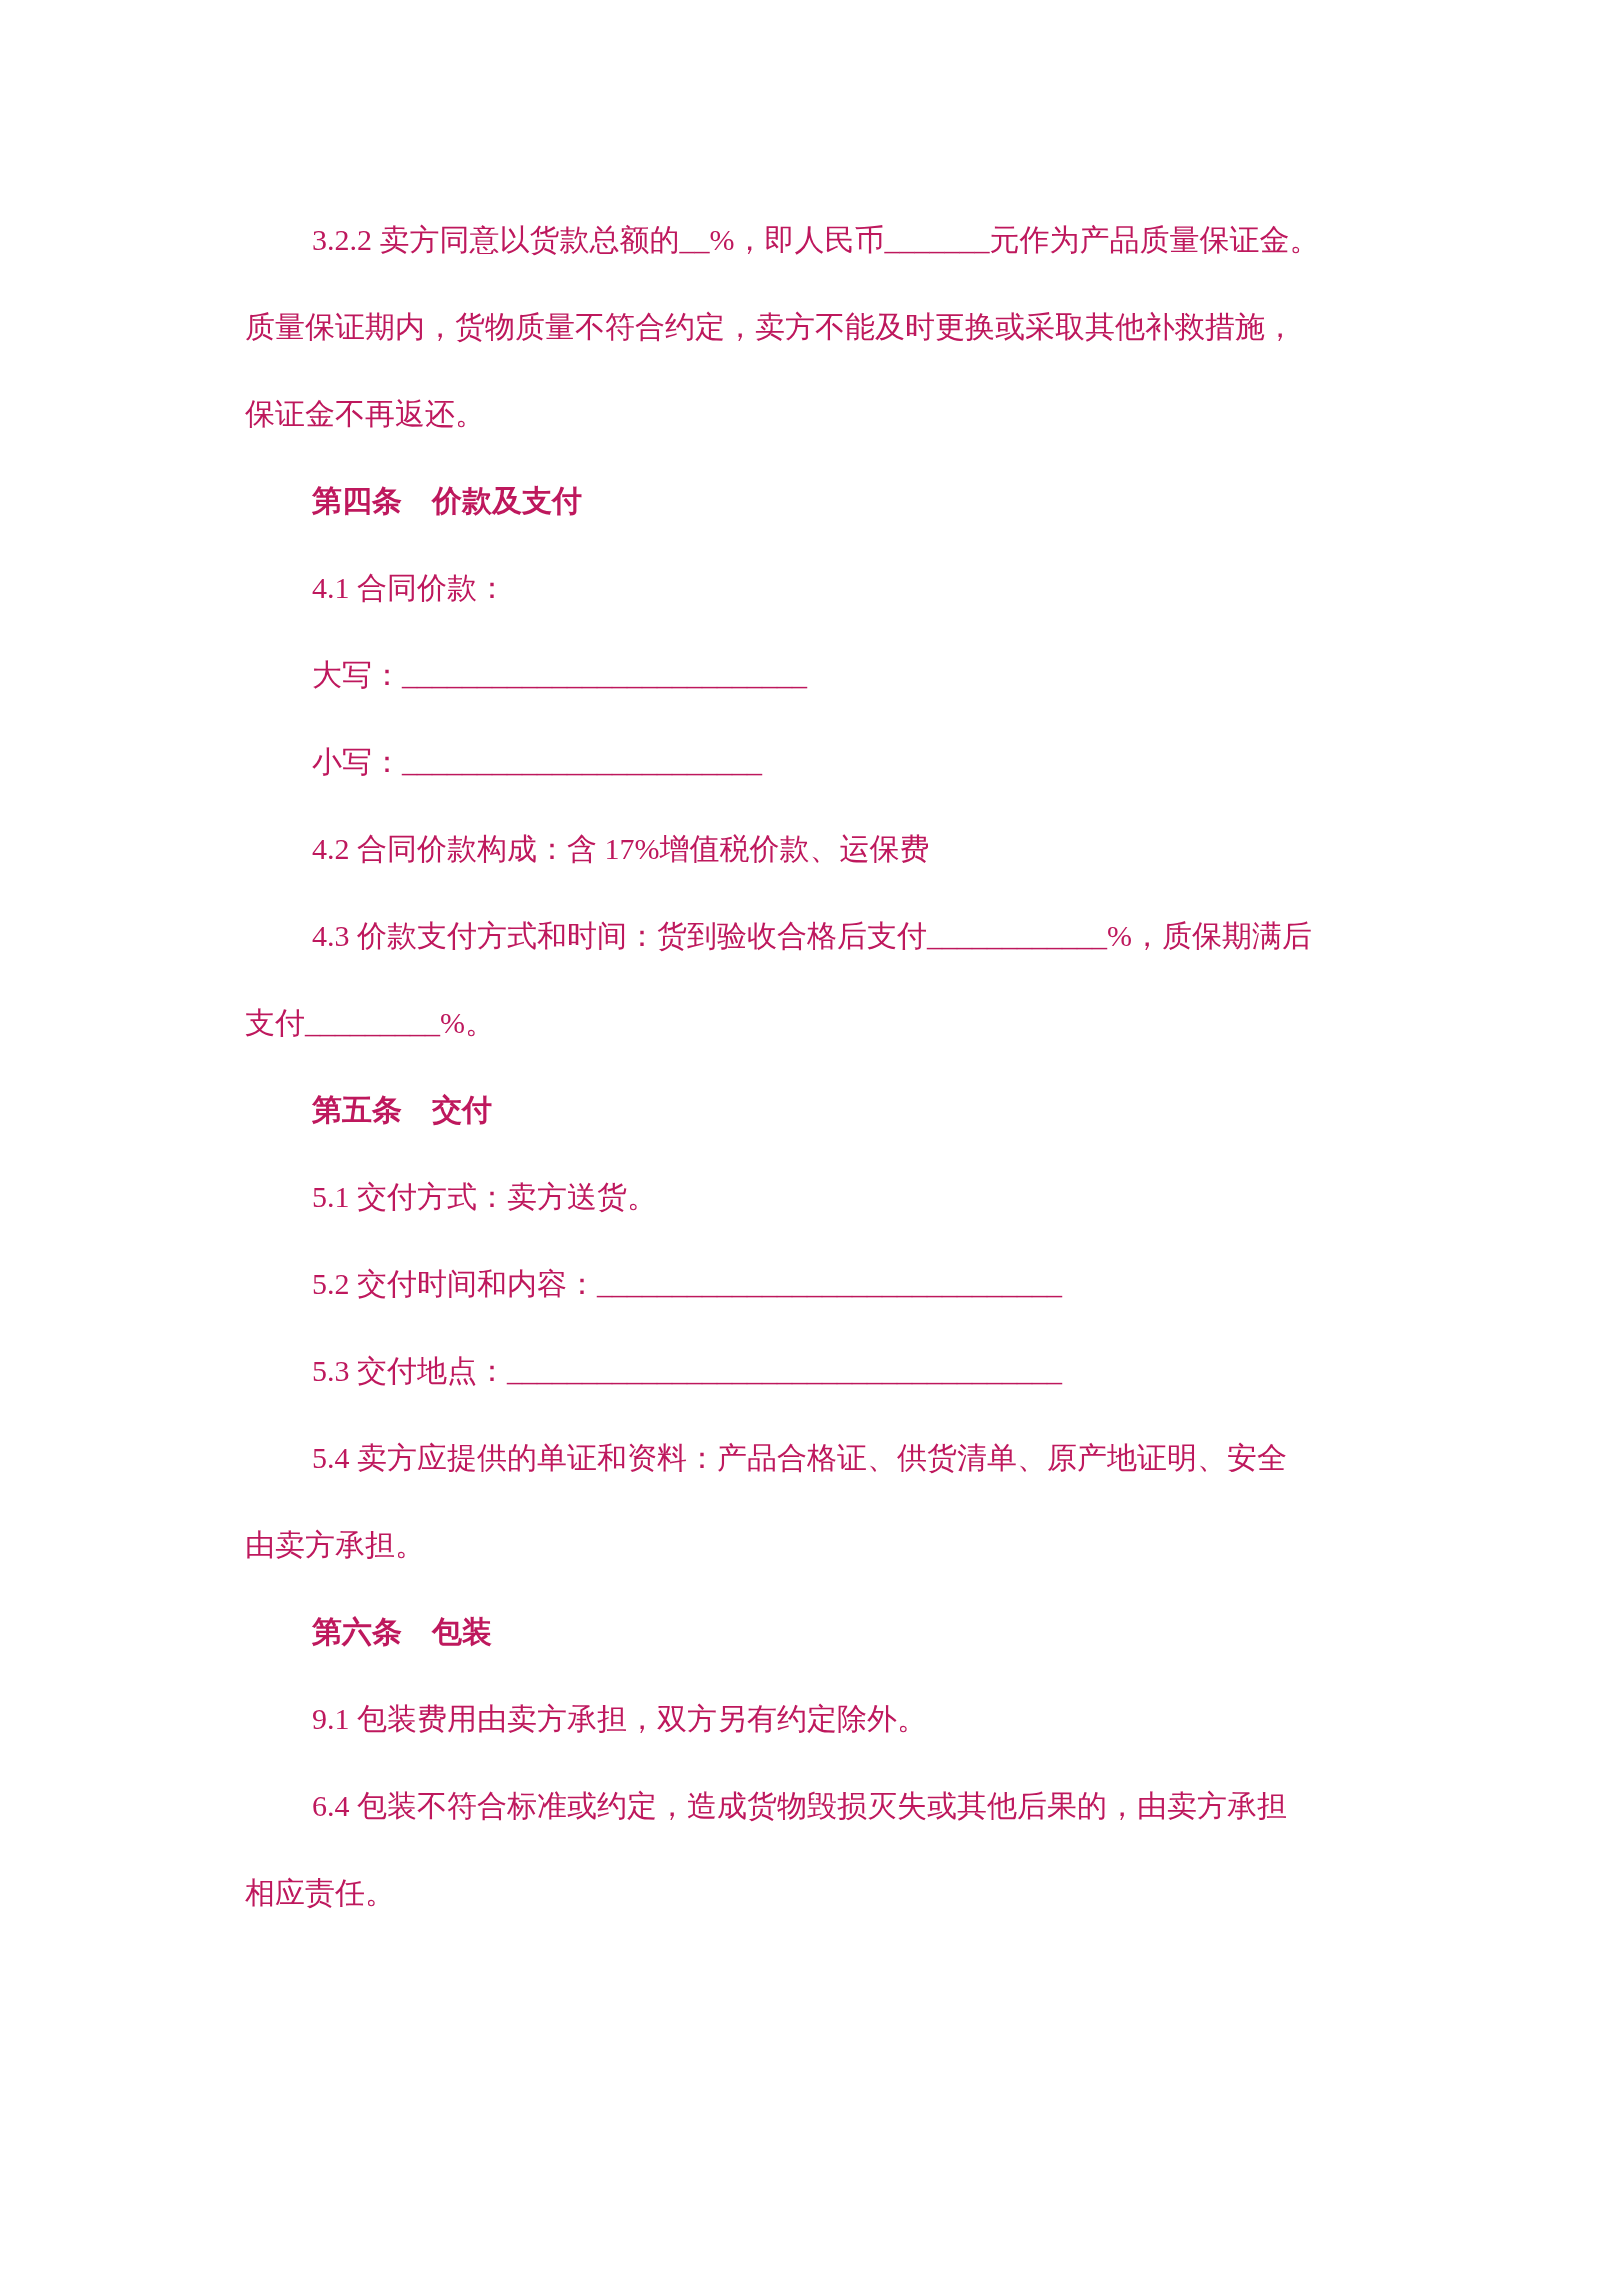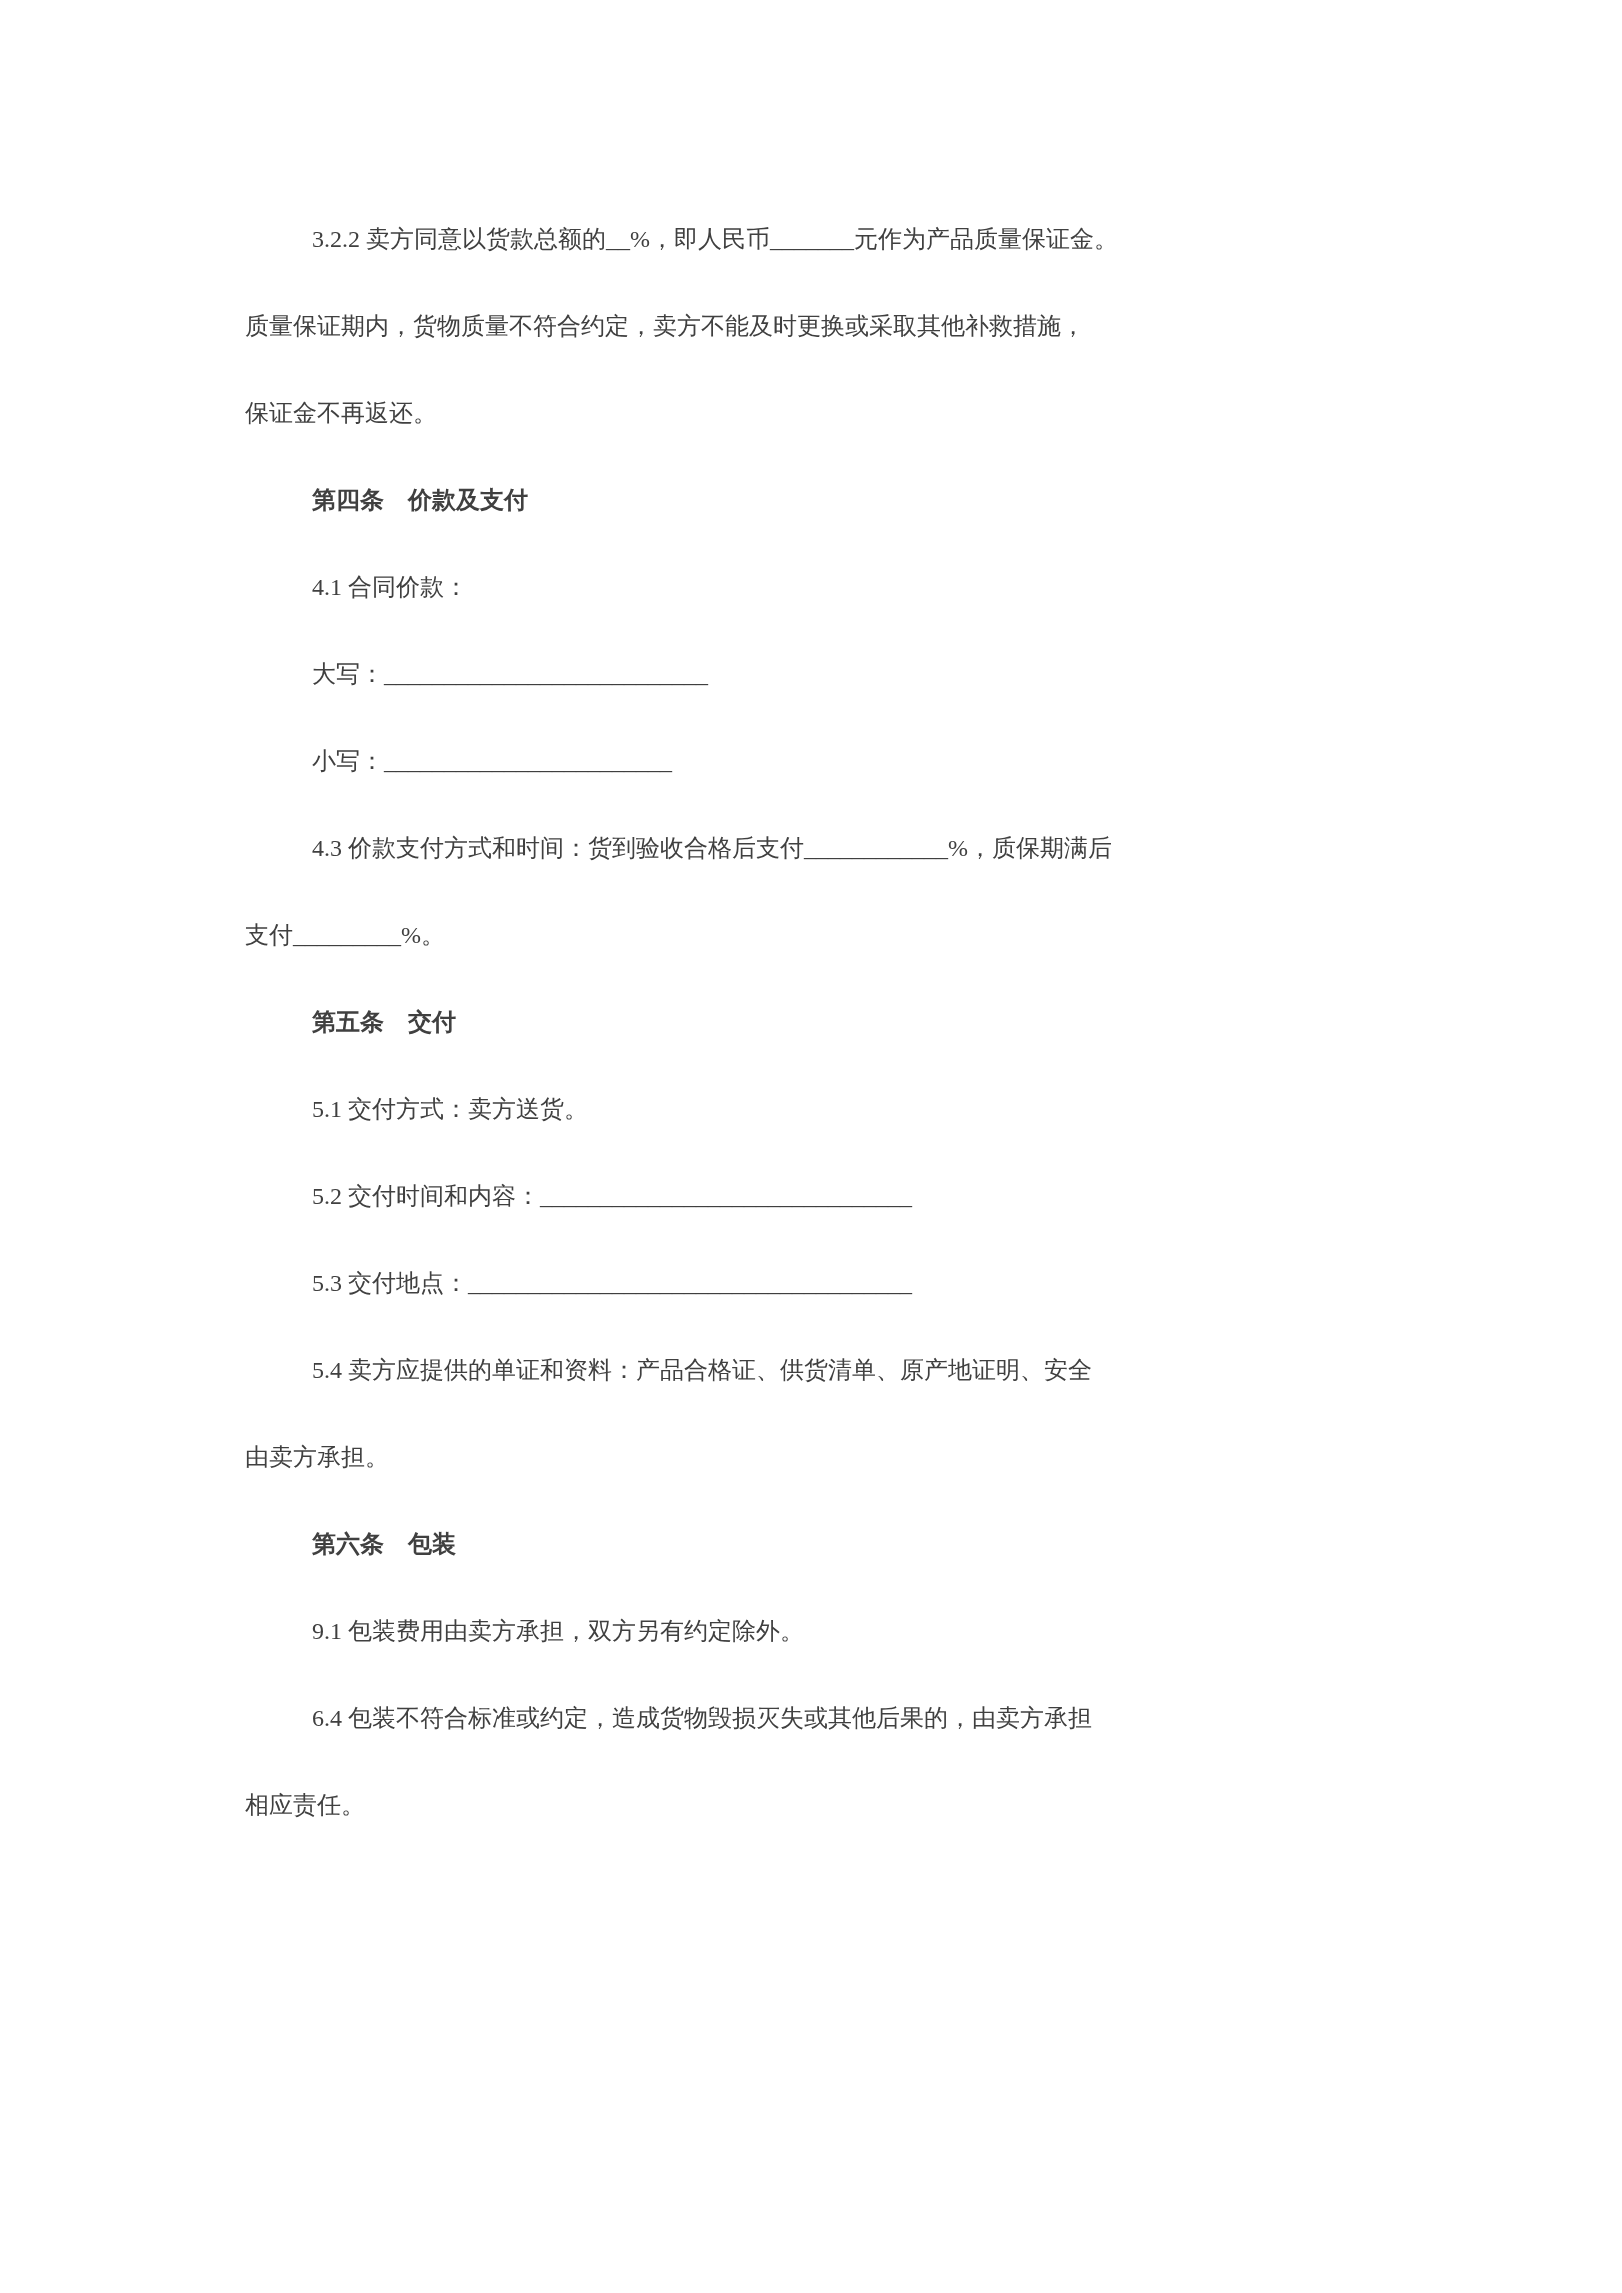--- a/index.html
+++ b/index.html
@@ -18,44 +18,45 @@
   }
   .content {
     position: absolute;
     left: 245px;
     top: 196px;
     width: 1164px;
   }
   .line {
     height: 87px;
     line-height: 87px;
-    font-size: 24px;
+    font-size: 30px;
     letter-spacing: 0;
     white-space: pre;
-    color: #404040;
+    color: #be185d;
   }
   .indent {
     text-indent: 67px;
   }
   .heading {
     font-weight: bold;
   }
 </style>
 </head>
 <body>
 
 <div class="page">
   <div class="content">
     <div class="line indent">3.2.2 卖方同意以货款总额的__%，即人民币_______元作为产品质量保证金。</div>
     <div class="line">质量保证期内，货物质量不符合约定，卖方不能及时更换或采取其他补救措施，</div>
     <div class="line">保证金不再返还。</div>
     <div class="line indent heading">第四条　价款及支付</div>
     <div class="line indent">4.1 合同价款：</div>
     <div class="line indent">大写：___________________________</div>
     <div class="line indent">小写：________________________</div>
+    <div class="line indent">4.2 合同价款构成：含 17%增值税价款、运保费</div>
     <div class="line indent">4.3 价款支付方式和时间：货到验收合格后支付____________%，质保期满后</div>
     <div class="line">支付_________%。</div>
     <div class="line indent heading">第五条　交付</div>
     <div class="line indent">5.1 交付方式：卖方送货。</div>
     <div class="line indent">5.2 交付时间和内容：_______________________________</div>
     <div class="line indent">5.3 交付地点：_____________________________________</div>
     <div class="line indent">5.4 卖方应提供的单证和资料：产品合格证、供货清单、原产地证明、安全</div>
     <div class="line">由卖方承担。</div>
     <div class="line indent heading">第六条　包装</div>
     <div class="line indent">9.1 包装费用由卖方承担，双方另有约定除外。</div>

